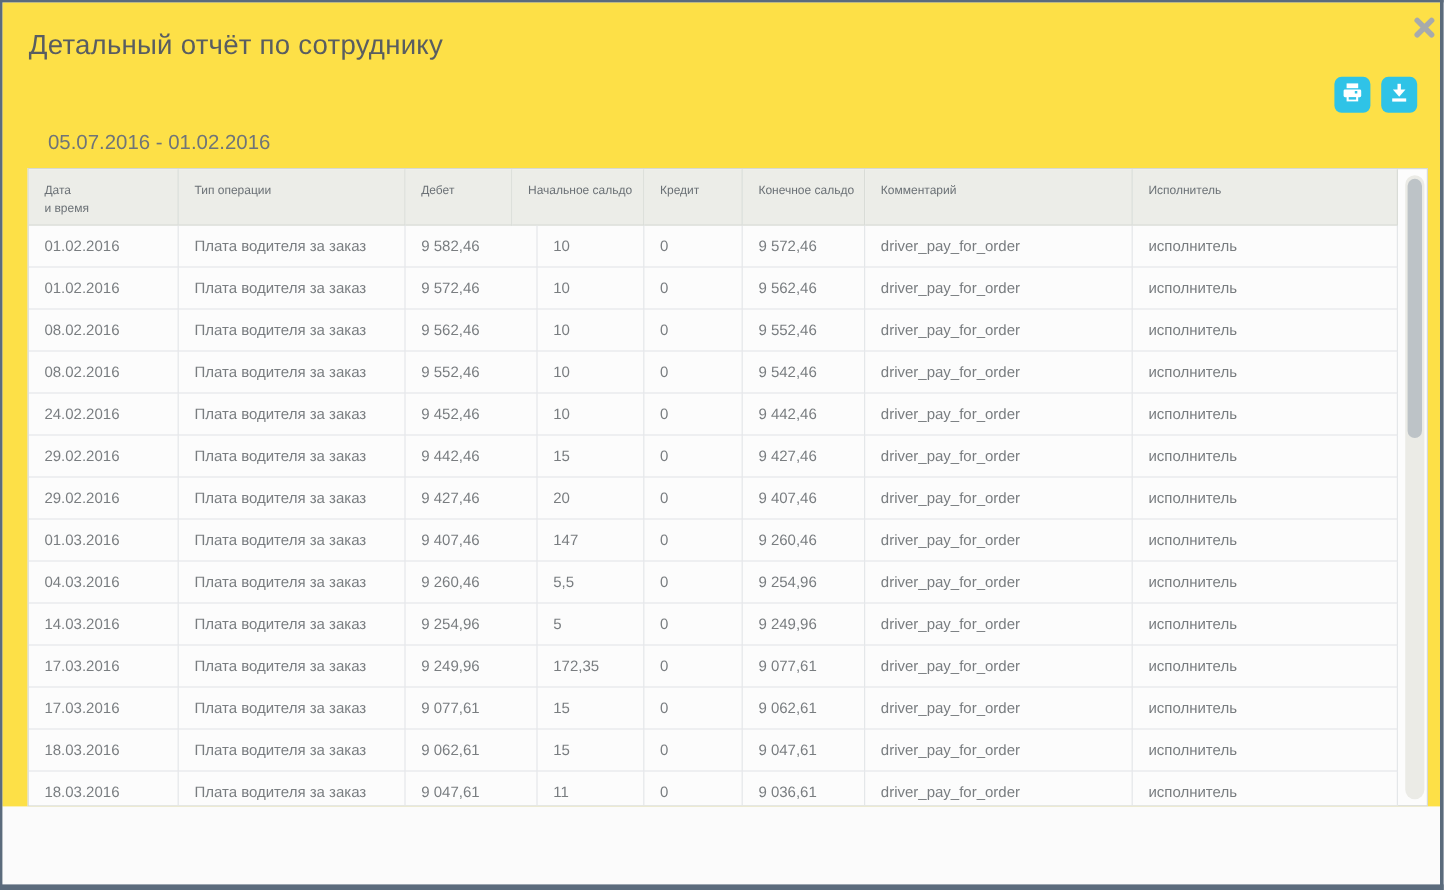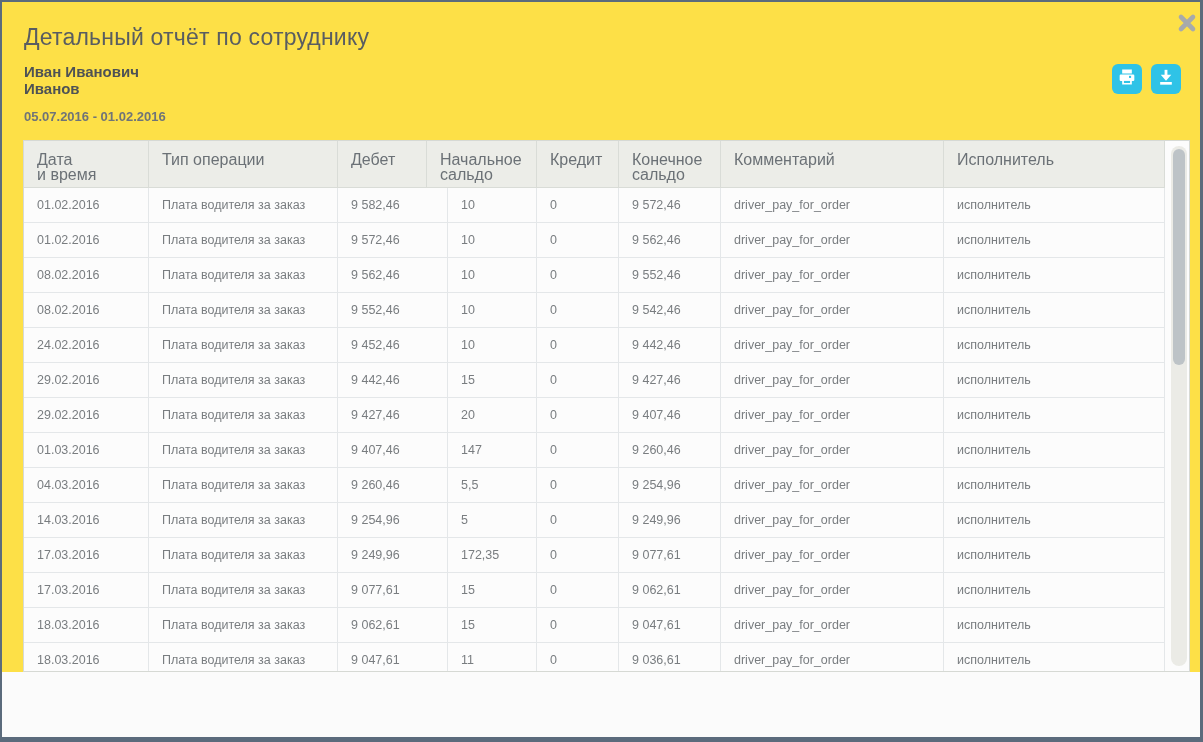--- a/index.html
+++ b/index.html
@@ -12,33 +12,33 @@
   }
   .frame-top    { position:absolute; top:0; left:0; width:100%; height:2px; background:#5b6b7c; z-index:5; }
   .frame-left   { position:absolute; top:0; left:0; width:2px; height:100%; background:#5b6b7c; z-index:5; }
   .frame-right  { position:absolute; top:0; right:0; width:3px; height:100%; background:#5b6b7c; z-index:5; }
   .frame-bottom { position:absolute; bottom:0; left:0; width:100%; height:5px; background:#5b6b7c; z-index:5; }
 
   .popup { position:absolute; left:2px; top:2px; width:1198px; height:670px; background:#fde047; }
 
   .title { position:absolute; left:22px; top:22px; font-size:23px; color:#595d61; letter-spacing:0.2px; }
   .employee { position:absolute; left:22px; top:61px; font-size:15px; font-weight:bold; color:#4e5255; line-height:17px; }
-  .period { position:absolute; left:22px; top:107px; font-size:13px; color:#6f7478;font-weight:bold; }
+  .period { position:absolute; left:38px; top:107px; font-size:17px; color:#6f7478; }
 
   .close-btn { position:absolute; left:1174px; top:10px; width:22px; height:22px; cursor:pointer; }
 
   .btn { position:absolute; top:62px; width:30px; height:30px; border-radius:6px; background:#2fc3e7;
          display:flex; align-items:center; justify-content:center; cursor:pointer; }
   .btn-print { left:1110px; }
   .btn-download { left:1149px; }
 
   .table-wrap { position:absolute; left:21px; top:138px; width:1167px; height:532px;
                 background:#fcfcfc; border:1px solid #d6d9d4; overflow:hidden; }
   .thead { display:flex; width:1141px; }
-  .hcell { height:47px; padding:11px 6px 0 13px; font-size:16px; color:#6b7176;
+  .hcell { height:47px; padding:11px 6px 0 13px; font-size:10px; color:#6b7176;
            background:#ecede8; border-right:1px solid #d9dcd7; border-bottom:1px solid #d9dcd7;
            white-space:pre-line; line-height:15px; }
   .tbody { width:1141px; }
   .trow { display:flex; width:1141px; height:35px; background:#fcfcfc;justify-content:space-between; }
   .tcell { padding-left:13px; padding-right:6px; font-size:12.5px; color:#797d80;
            border-right:1px solid #e4e7e9; border-bottom:1px solid #e4e7e9;
            display:flex; align-items:center; overflow:hidden; white-space:nowrap; }
   .col0{width:125px}.col1{width:189px}.col2{width:110px}.col3{width:89px}
   .col4{width:82px}.col5{width:102px}.col6{width:223px}.col7{width:221px}
 
@@ -52,24 +52,20 @@
 
 <div class="frame-top"></div>
 <div class="frame-left"></div>
 <div class="frame-right"></div>
 <div class="frame-bottom"></div>
 
 <div class="popup">
 
   <div class="title">Детальный отчёт по сотруднику</div>
 
-  <div class="employee">
-    <div>Иван Иванович</div>
-    <div>Иванов</div>
-  </div>
 
   <div class="period">05.07.2016 - 01.02.2016</div>
 
   <div class="close-btn">
     <span>
       <svg width="22" height="22" viewBox="0 0 22 22">
         <path d="M5 5 L17 17 M17 5 L5 17" stroke="#a7aaac" stroke-width="4.6" stroke-linecap="round" fill="none"></path>
       </svg>
     </span>
   </div>

